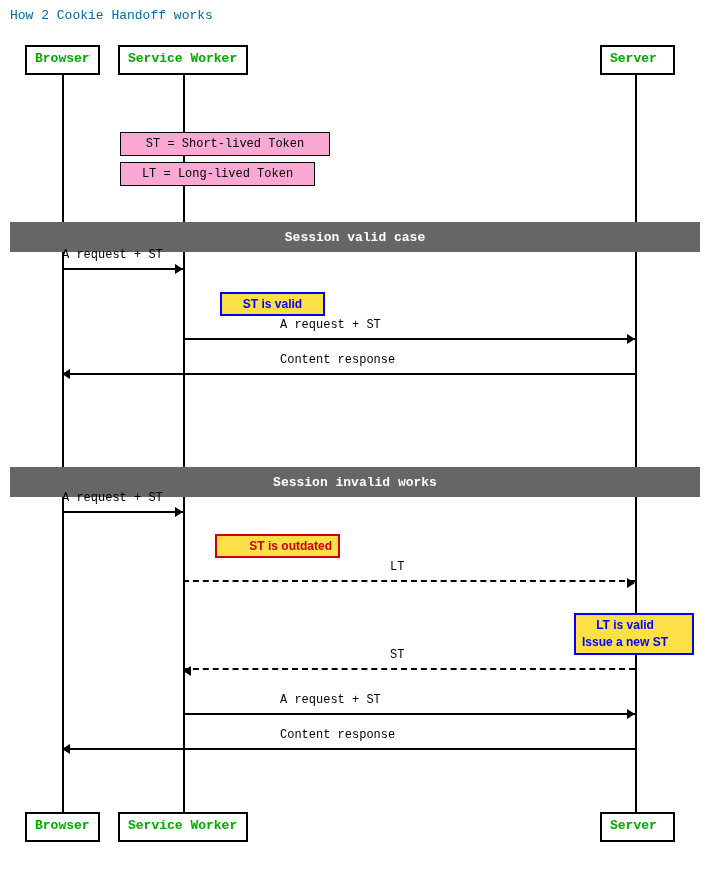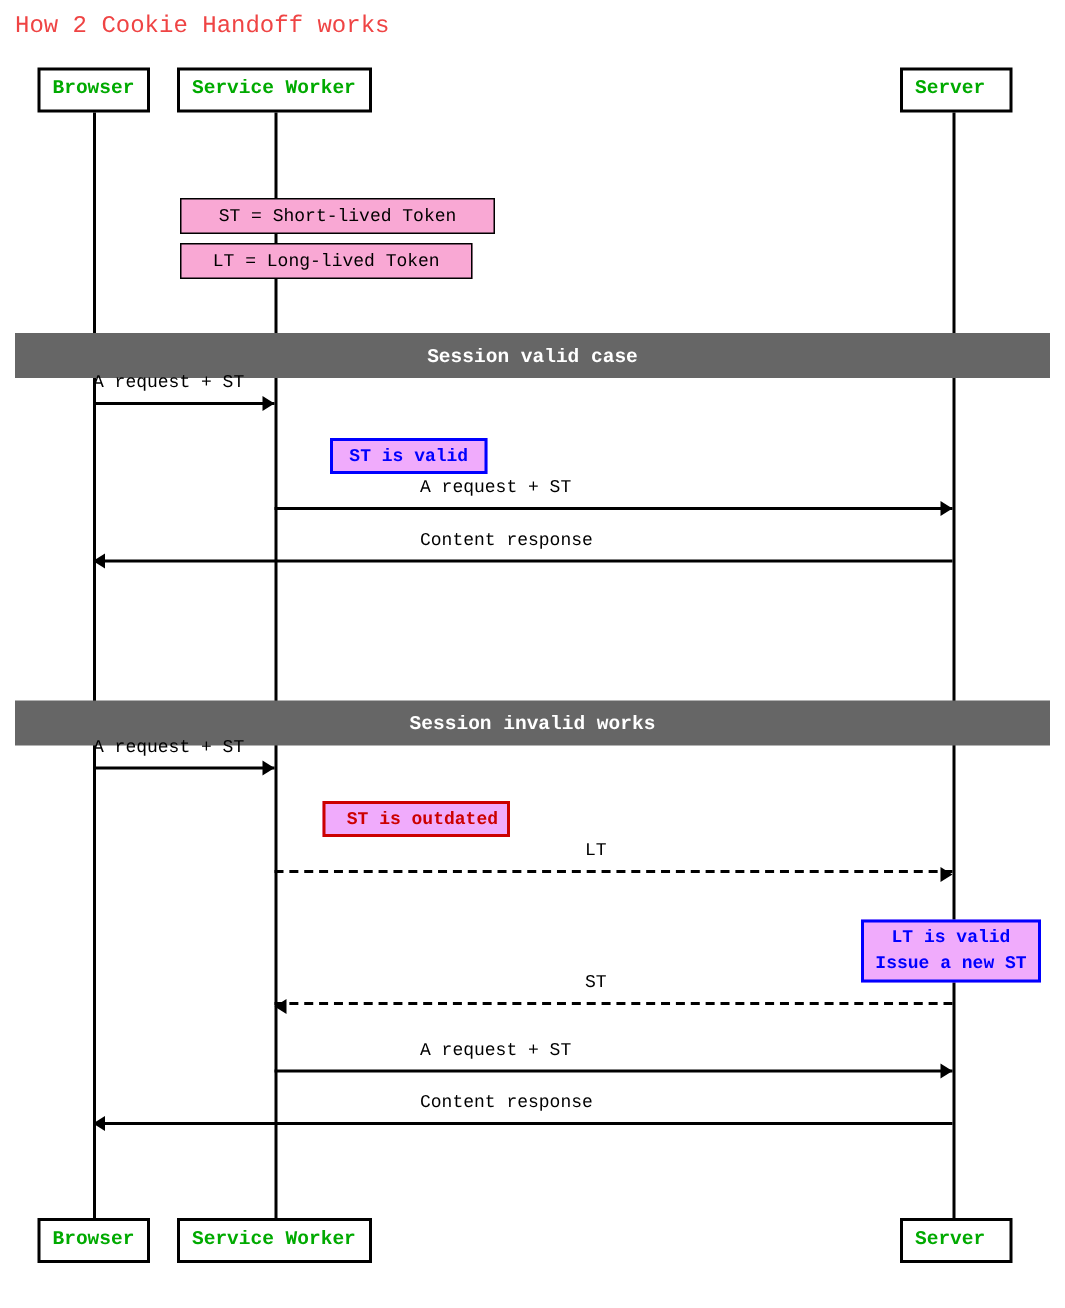--- a/index.html
+++ b/index.html
@@ -16,22 +16,22 @@
       position: relative;
       width: 710px;
       height: 872px;
       background: #fff;
     }
     
     .title {
       position: absolute;
       top: 8px;
       left: 10px;
-      font-size: 16px;
-      color: #ef4444;
+      font-size: 13px;
+      color: #0369a1;
     }
     
     .actor-box {
       position: absolute;
       border: 2px solid #000;
       padding: 4px 8px;
       font-size: 13px;
       color: #00aa00;
       font-weight: bold;
       background: #fff;
@@ -65,23 +65,23 @@
       font-family: 'Courier New', Courier, monospace;
       color: #000;
       white-space: nowrap;
     }
     
     .note-box {
       position: absolute;
       border: 2px solid;
       padding: 3px 6px;
       font-size: 12px;
-      font-family: Liberation Mono, monospace;
+      font-family: Liberation Sans, sans-serif;
       font-weight: bold;
-      background: #f0abfc;
+      background: #fde047;
       text-align: center;
     }
     .note-box.valid {
       border-color: #0000ff;
       color: #0000ff;
     }
     .note-box.invalid {
       border-color: #cc0000;
       color: #cc0000;
     }
@@ -164,21 +164,21 @@
     <span>ST is outdated</span>
   </div>
 
   <div style="position:absolute; top:575px; left:183px; width:452px; height:12px;">
     <div style="position:relative; width:100%; height:0; border-top:2px dashed #000; top:5px;">
       <div style="position:absolute; right:0; top:-4px; border-top:5px solid transparent; border-bottom:5px solid transparent; border-left:8px solid #000;"></div>
     </div>
   </div>
   <div class="msg-label" style="top:560px; left:390px;">LT</div>
 
-  <div class="note-box lt-valid" style="left:574px; top:613px; width:120px; height:42px; display:flex; align-items:center; justify-content:center; text-align:center; line-height:1.4;">
+  <div class="note-box lt-valid" style="left:574px; top:613px; width:120px; height:42px; display:flex; align-items:center; text-align:center; line-height:1.4;">
     <span style="white-space:pre-line;">LT is valid
 Issue a new ST</span>
   </div>
 
   <div style="position:absolute; top:663px; left:183px; width:452px; height:12px;">
     <div style="position:relative; width:100%; height:0; border-top:2px dashed #000; top:5px;">
       <div style="position:absolute; left:0; top:-4px; border-top:5px solid transparent; border-bottom:5px solid transparent; border-right:8px solid #000;"></div>
     </div>
   </div>
   <div class="msg-label" style="top:648px; left:390px;">ST</div>

